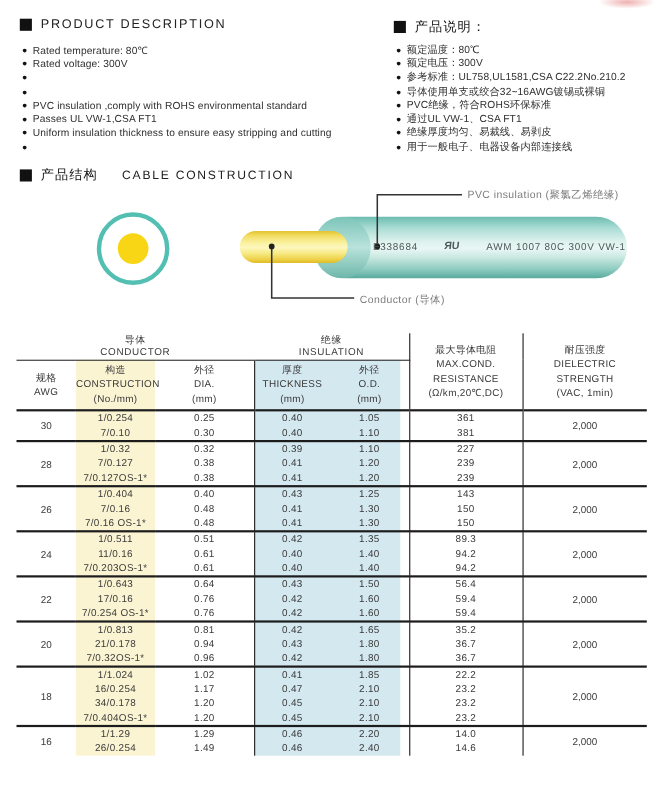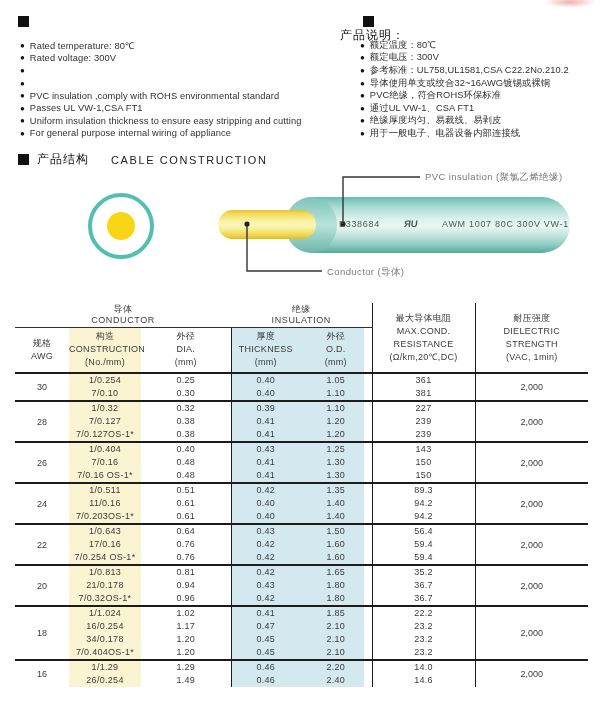--- a/index.html
+++ b/index.html
@@ -53,22 +53,23 @@
 </style>
 </head>
 <body>
 
 <div class="page" style="--teal: #52bfb2; --core-yellow: #f8d616; --col-yellow: #fbf4d3; --col-blue: #d4e8f0;">
 
   <div class="smudge"></div>
 
   <div class="sec-title" style="left:18px; top:16px;">
     <span class="sq"></span>
+    <span class="t-en">PRODUCT DESCRIPTION</span>
   </div>
-  <div class="sec-title" style="left:340px; top:16px;flex-direction:column;">
+  <div class="sec-title" style="left:358px; top:16px;">
     <span class="sq"></span>
     <span class="t-zh">产品说明：</span>
   </div>
 
   <ul class="bullets" style="left:20px; top:39px; width:335px;">
       <li>
         <span class="dot">●</span>
         <span class="txt">Rated temperature: 80℃</span>
       </li>
       <li>
@@ -88,21 +89,20 @@
       <li>
         <span class="dot">●</span>
         <span class="txt">Passes UL VW-1,CSA FT1</span>
       </li>
       <li>
         <span class="dot">●</span>
         <span class="txt">Uniform insulation thickness to ensure easy stripping and cutting</span>
       </li>
       <li>
         <span class="dot">●</span>
-        <span class="txt">For general purpose internal wiring of appliance</span>
       </li>
     </ul>
   <ul class="bullets" style="left:360px; top:39px; width:240px;">
       <li>
         <span class="dot">●</span>
         <span class="txt">额定温度：80℃</span>
       </li>
       <li>
         <span class="dot">●</span>
         <span class="txt">额定电压：300V</span>

